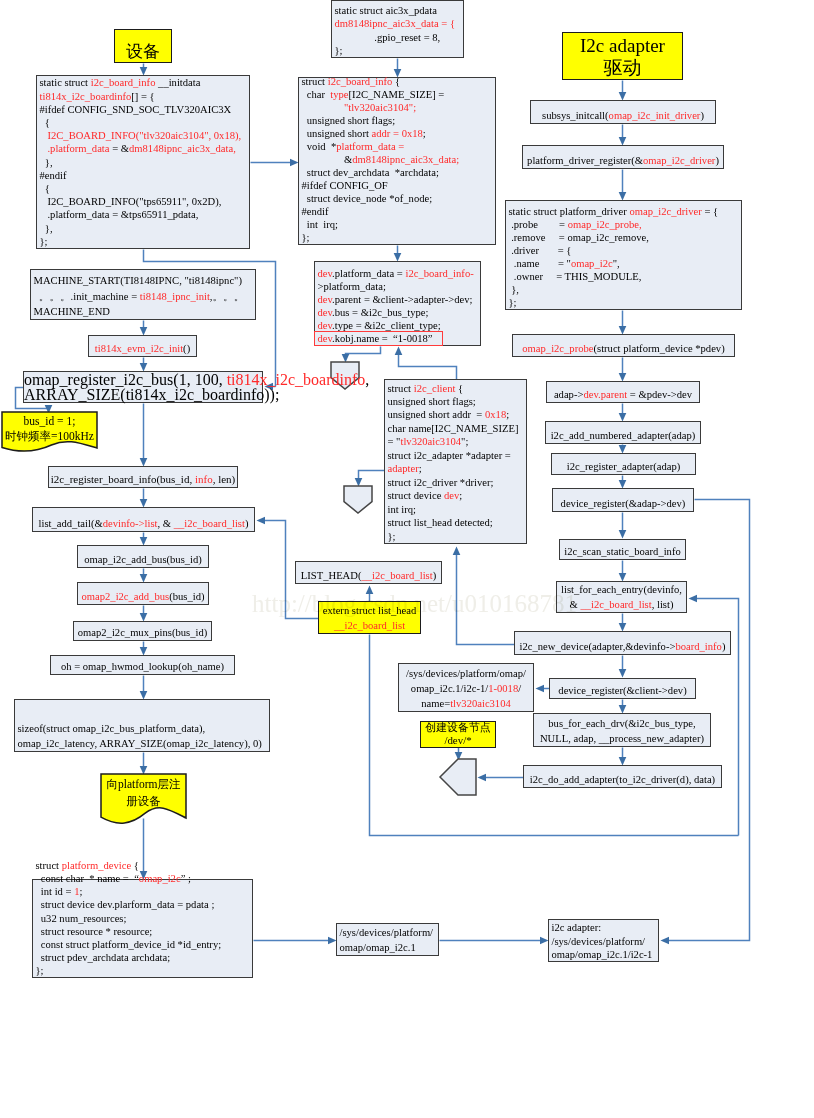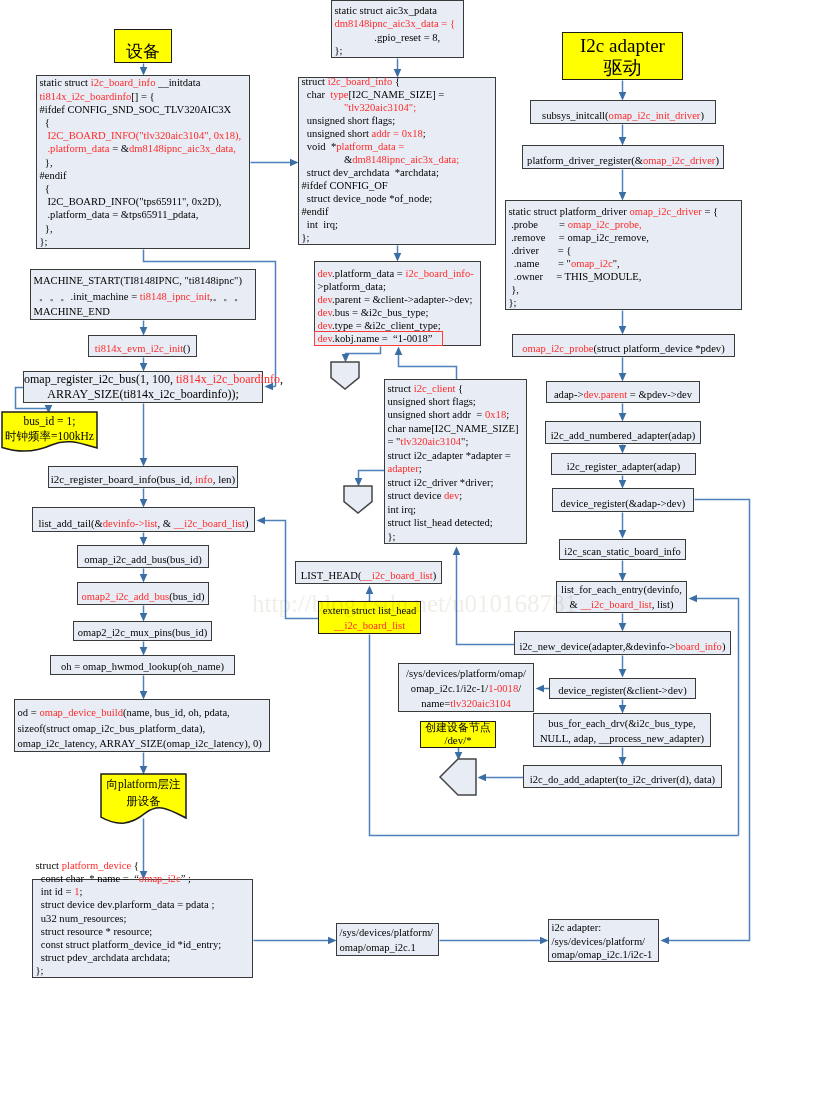--- a/index.html
+++ b/index.html
@@ -237,21 +237,21 @@
         <span class="ln"><span>};</span></span>
       </div>
       <div class="node pad" style="left: 30px; top: 269px; width: 226px; height: 51px; font-size: 10.6px; line-height: 15.2px;">
         <span class="ln"><span>MACHINE_START(TI8148IPNC, "ti8148ipnc")</span></span>
         <span class="ln"><span>  。。。.init_machine = </span><span class="r">ti8148_ipnc_init</span><span>,。。。</span></span>
         <span class="ln"><span>MACHINE_END</span></span>
       </div>
       <div class="node ctr" style="left: 88px; top: 335px; width: 109px; height: 22px; font-size: 10.6px; line-height: 15px;">
         <span class="ln"><span class="r">ti814x_evm_i2c_init</span><span>()</span></span>
       </div>
-      <div class="node ctr" style="left: 23px; top: 371px; width: 240px; height: 32px; font-size: 12px; line-height: 15px;">
+      <div class="node ctr" style="left: 23px; top: 371px; width: 240px; height: 32px; font-size: 16px; line-height: 15px;">
         <span class="ln"><span>omap_register_i2c_bus(1, 100, </span><span class="r">ti814x_i2c_boardinfo</span><span>,</span></span>
         <span class="ln"><span>ARRAY_SIZE(ti814x_i2c_boardinfo));</span></span>
       </div>
       <div class="node plain ctr" style="left: 2px; top: 412px; width: 95px; height: 36px; font-size: 11.5px; line-height: 15px; justify-content: flex-start; padding-top: 2px;">
         <span class="ln"><span>bus_id = 1;</span></span>
         <span class="ln"><span>时钟频率=100kHz</span></span>
       </div>
       <div class="node ctr" style="left: 48px; top: 466px; width: 190px; height: 22px; font-size: 11px; line-height: 15px;">
         <span class="ln"><span>i2c_register_board_info(bus_id, </span><span class="r">info</span><span>, len)</span></span>
       </div>
@@ -264,21 +264,20 @@
       <div class="node ctr" style="left: 77px; top: 582px; width: 132px; height: 23px; font-size: 10.6px; line-height: 15px;">
         <span class="ln"><span class="r">omap2_i2c_add_bus</span><span>(bus_id)</span></span>
       </div>
       <div class="node ctr" style="left: 73px; top: 621px; width: 139px; height: 20px; font-size: 10.6px; line-height: 15px;">
         <span class="ln"><span>omap2_i2c_mux_pins(bus_id)</span></span>
       </div>
       <div class="node ctr" style="left: 50px; top: 655px; width: 185px; height: 20px; font-size: 10.6px; line-height: 15px;">
         <span class="ln"><span>oh = omap_hwmod_lookup(oh_name)</span></span>
       </div>
       <div class="node pad" style="left: 14px; top: 699px; width: 256px; height: 53px; font-size: 10.6px; line-height: 15.2px;">
-        <span class="ln"><span>od = </span><span class="r">omap_device_build</span><span>(name, bus_id, oh, pdata,</span></span>
         <span class="ln"><span>sizeof(struct omap_i2c_bus_platform_data),</span></span>
         <span class="ln"><span>omap_i2c_latency, ARRAY_SIZE(omap_i2c_latency), 0)</span></span>
       </div>
       <div class="node plain ctr" style="left: 101px; top: 774px; width: 85px; height: 44px; font-size: 11.5px; line-height: 17px; justify-content: flex-start; padding-top: 2px;">
         <span class="ln"><span>向platform层注</span></span>
         <span class="ln"><span>册设备</span></span>
       </div>
       <div class="node pad" style="left: 32px; top: 879px; width: 221px; height: 99px; font-size: 10.6px; line-height: 13.1px;">
         <span class="ln"><span>struct </span><span class="r">platform_device</span><span> {</span></span>
         <span class="ln"><span>  const char  * name =  “</span><span class="r">omap_i2c</span><span>” ;</span></span>

